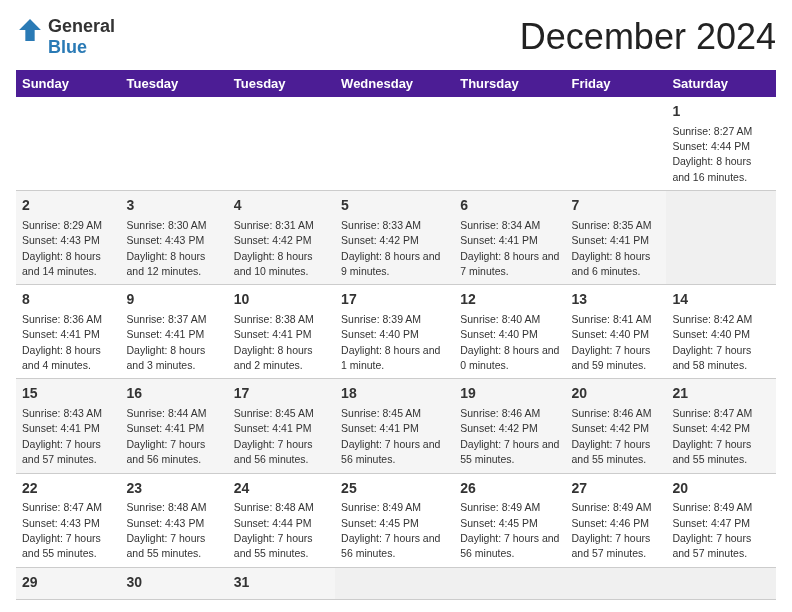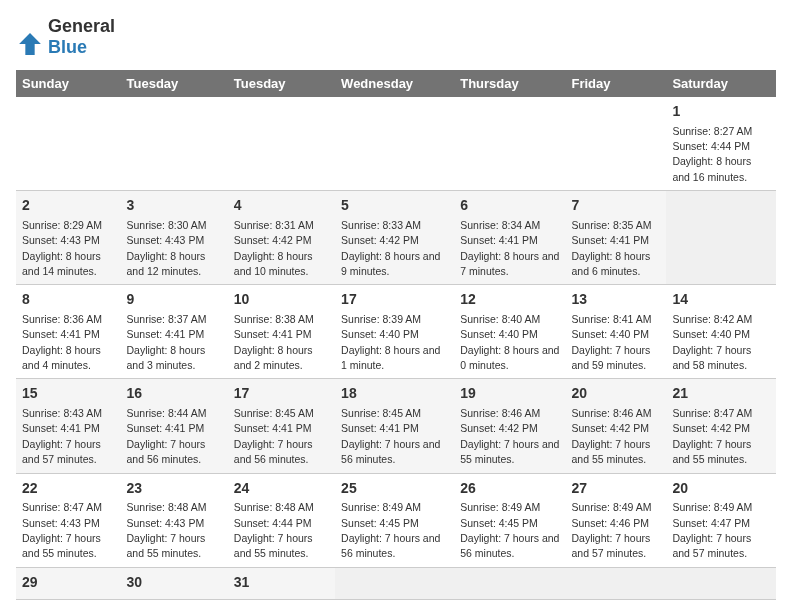--- a/index.html
+++ b/index.html
@@ -11,21 +11,21 @@
       padding: 16px;
     }
     .header-area {
       display: flex;
       justify-content: space-between;
       align-items: flex-start;
       margin-bottom: 12px;
     }
     .logo {
       display: flex;
-      align-items: flex-end;
+      align-items: flex-start;
       gap: 4px;
     }
     .logo-text-general {
       font-size: 18px;
       font-weight: bold;
       color: #333;
     }
     .logo-text-blue {
       font-size: 18px;
       font-weight: bold;
@@ -47,21 +47,21 @@
     .subtitle {
       font-size: 16px;
       color: #444;
     }
     table {
       width: 100%;
       border-collapse: collapse;
       font-size: 11px;
     }
     thead tr th {
-      background-color: #737373;
+      background-color: #4c1d95;
       color: #fff;
       text-align: left;
       padding: 6px 6px;
       font-size: 13px;
       font-weight: bold;
     }
     tbody tr {
       border-bottom: 1px solid #ccc;
     }
     tbody tr:nth-child(even) {
@@ -94,20 +94,21 @@
   <div class="logo">
     <svg class="logo-icon" viewBox="0 0 36 36" xmlns="http://www.w3.org/2000/svg">
       <polygon points="18,4 32,18 24,18 24,32 12,32 12,18 4,18" fill="#2a7ab5"></polygon>
     </svg>
     <div>
       <span class="logo-text-general">General</span><br>
       <span class="logo-text-blue">Blue</span>
     </div>
   </div>
   <div class="title-area">
+    <div class="main-title">December 2024</div>
   </div>
 </div>
 
 <table>
   <thead>
     <tr>
     <th>Sunday</th>
         <th>Tuesday</th>
         <th>Tuesday</th>
         <th>Wednesday</th>

